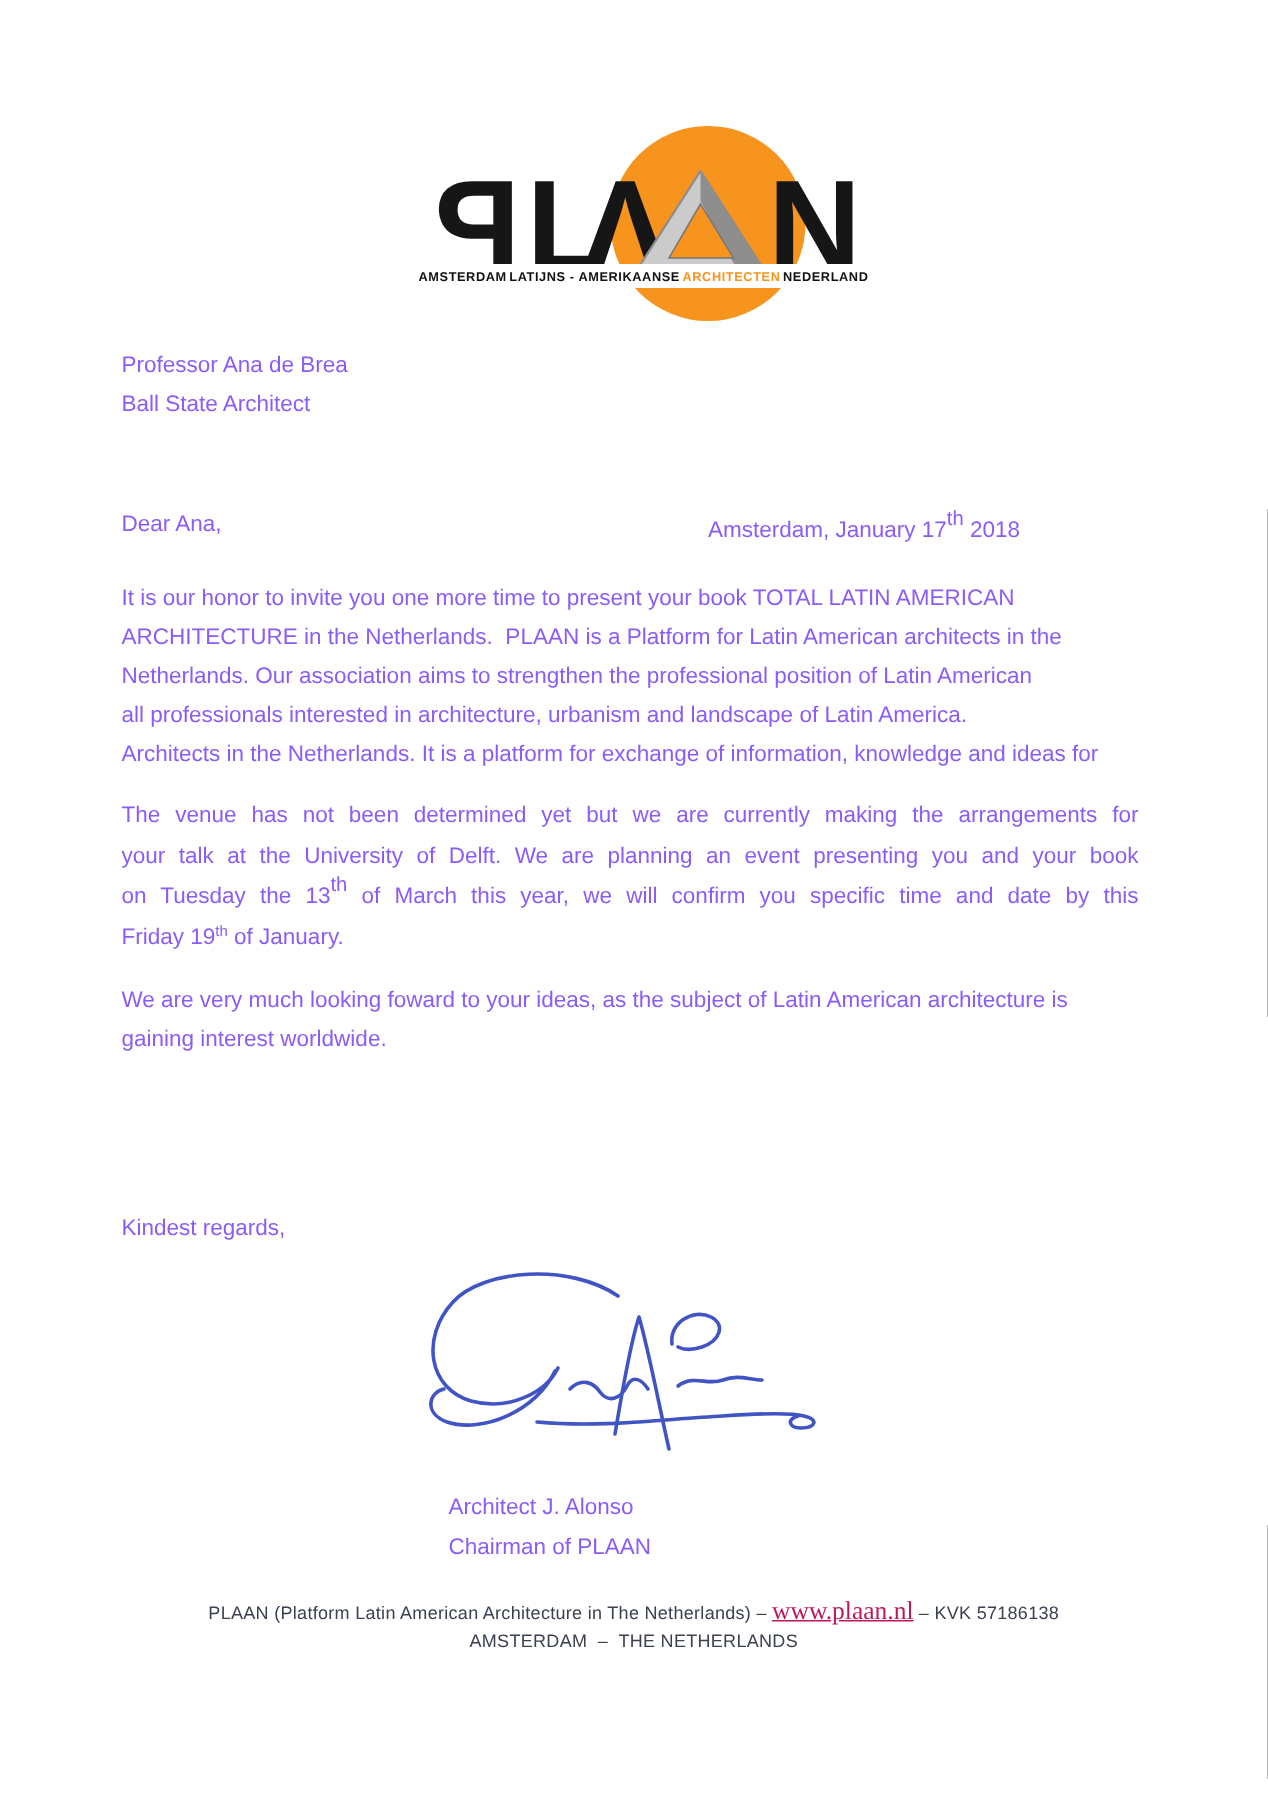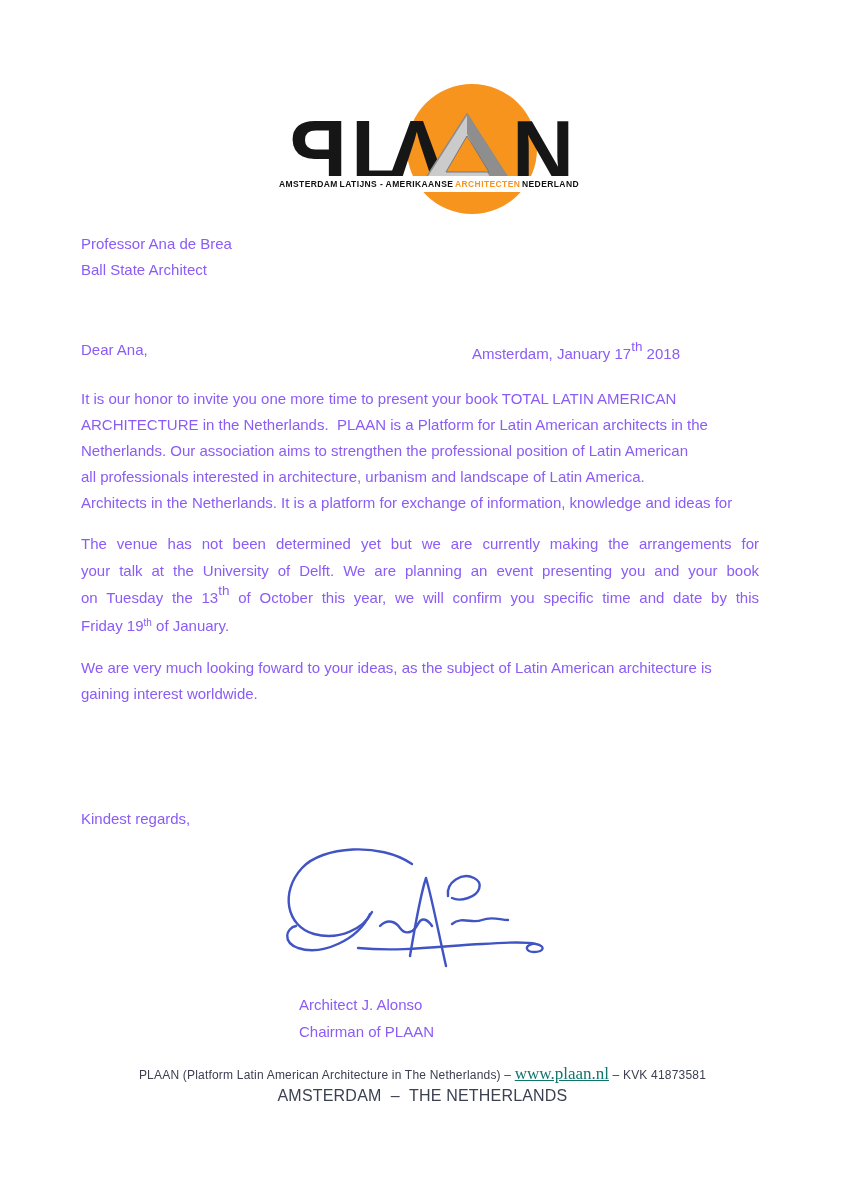--- a/index.html
+++ b/index.html
@@ -34,24 +34,24 @@
   .closing{left:81px;top:806px;}
 
   
   .sig{left:262px;top:840px;}
   .sigblock{left:299px;top:991px;width:264px;text-align:left;line-height:27px;}
 
   
   .footer{left:0;top:1064px;width:845px;text-align:center;color:#3c4152;}
   .f-small{font-size:12px;letter-spacing:0.2px;text-align:right;}
   .f-link{
-    font-family:"Liberation Serif",serif;font-size:17px;color:#0f766e;
+    font-family:"Liberation Serif",serif;font-size:17px;color:#be185d;
     text-decoration:underline;
   }
-  .f-line2{font-size:16px;letter-spacing:0.2px;margin-top:2px;}
+  .f-line2{font-size:12px;letter-spacing:0.2px;margin-top:2px;}
   .f-line1{line-height:20px;}
 </style>
 </head>
 <body>
 
 <div class="page">
 
   <div class="abs logo-wrap">
     <svg class="logo-svg" width="316" height="136" viewBox="0 0 316 136" font-family="Liberation Sans, sans-serif" font-weight="bold">
       <circle cx="210" cy="67" r="65" fill="#F7941E"></circle>
@@ -88,21 +88,21 @@
     <div class="para p1">
         <div class="tline">It is our honor to invite you one more time to present your book TOTAL LATIN AMERICAN</div>
         <div class="tline">ARCHITECTURE in the Netherlands.&nbsp; PLAAN is a Platform for Latin American architects in the</div>
         <div class="tline">Netherlands. Our association aims to strengthen the professional position of Latin American</div>
         <div class="tline">all professionals interested in architecture, urbanism and landscape of Latin America.</div>
         <div class="tline">Architects in the Netherlands. It is a platform for exchange of information, knowledge and ideas for</div>
       </div>
     <div class="para p2">
         <div class="tline just">The venue has not been determined yet but we are currently making the arrangements for</div>
         <div class="tline just">your talk at the University of Delft. We are planning an event presenting you and your book</div>
-        <div class="tline just">on Tuesday the 13<span class="sup-big">th</span><span class=""> of October this year, we will confirm you specific time and date by this</span></div>
+        <div class="tline just">on Tuesday the 13<span class="sup-big">th</span><span class=""> of March this year, we will confirm you specific time and date by this</span></div>
         <div class="tline">Friday 19<span class="sup-sm">th</span><span class=""> of January.</span></div>
       </div>
     <div class="para p4">
         <div class="tline">We are very much looking foward to your ideas, as the subject of Latin American architecture is</div>
         <div class="tline">gaining interest worldwide.</div>
       </div>
   </div>
 
   <div class="abs txt closing">Kindest regards,</div>
 
@@ -118,18 +118,18 @@
     </svg>
   </div>
 
   <div class="abs txt sigblock">
     <div>Architect J. Alonso</div>
     <div>Chairman of PLAAN</div>
   </div>
 
   <div class="abs footer">
     <div class="f-line1">
-      <span class="f-small">PLAAN (Platform Latin American Architecture in The Netherlands)</span><span class="f-small"> – </span><a class="f-link">www.plaan.nl</a><span class="f-small"> – KVK 41873581</span>
+      <span class="f-small">PLAAN (Platform Latin American Architecture in The Netherlands)</span><span class="f-small"> – </span><a class="f-link">www.plaan.nl</a><span class="f-small"> – KVK 57186138</span>
     </div>
     <div class="f-line2">AMSTERDAM&nbsp; –&nbsp; THE NETHERLANDS</div>
   </div>
 
 </div>
 
 </body></html>

